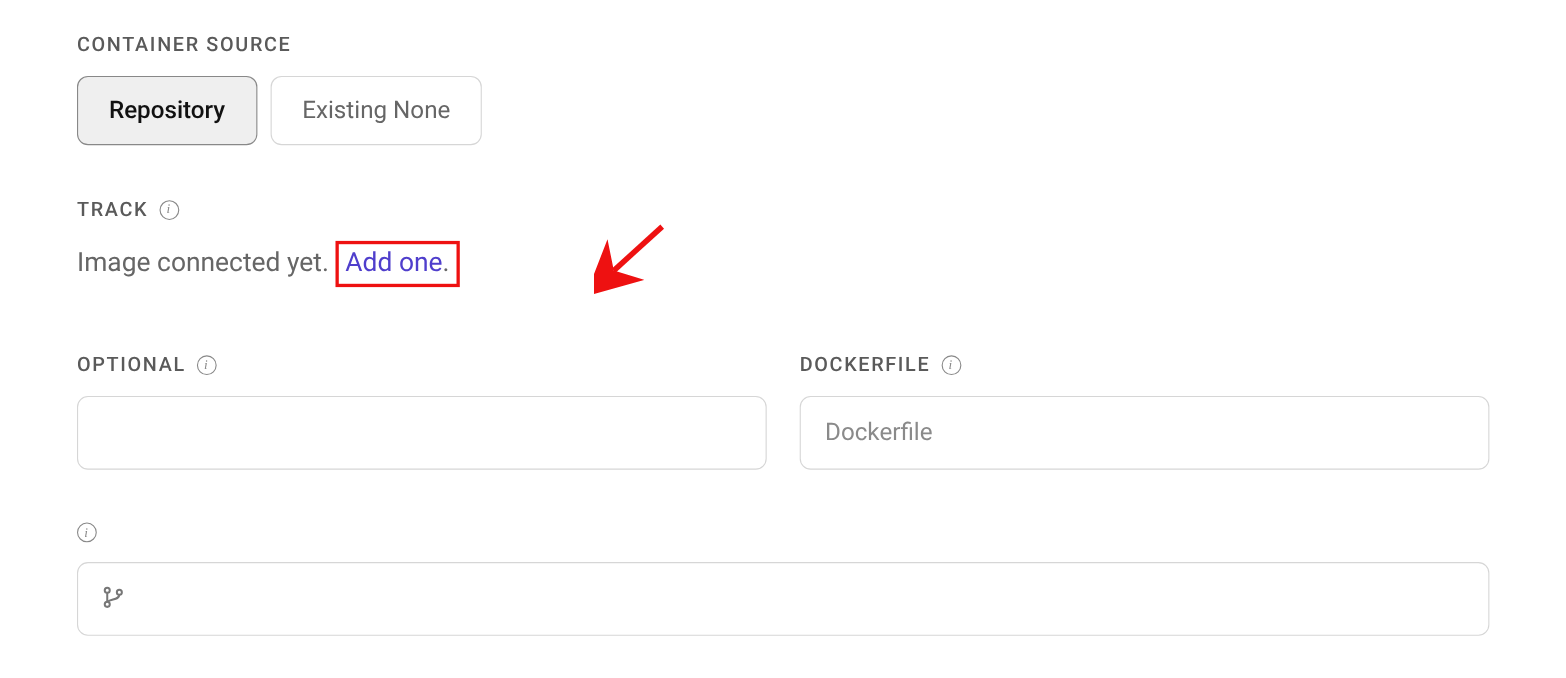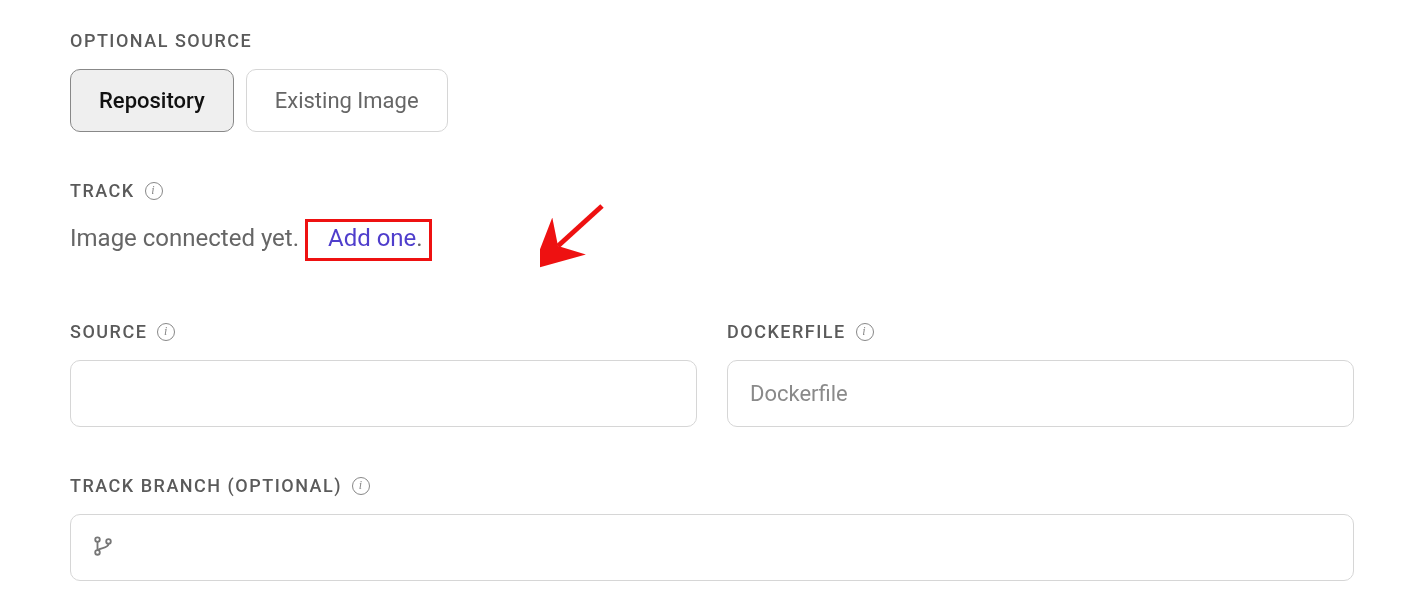--- a/index.html
+++ b/index.html
@@ -52,21 +52,21 @@
     .repo-text {
       font-size: 24px;
       color: #666;
     }
     .add-link {
       color: #4f3ecc;
       cursor: pointer;
     }
     .highlight-box {
       border: 3px solid #e11;
-      padding: 2px 6px 6px 20px;
+      padding: 2px 6px 6px 6px;
       display: inline-block;
     }
     .two-col {
       display: flex;
       gap: 30px;
       margin-bottom: 48px;
     }
     .col {
       flex: 1;
       display: flex;
@@ -127,25 +127,25 @@
     .full-width {
       width: 100%;
     }
   </style>
 </head>
 <body>
 
 <div class="form-area">
 
   <div class="section-label">
-    <span>OPTIONAL SOURCE</span>
+    <span>CONTAINER SOURCE</span>
   </div>
   <div class="toggle-group">
     <button class="toggle-btn selected">Repository</button>
-    <button class="toggle-btn">Existing Image</button>
+    <button class="toggle-btn">Existing None</button>
   </div>
 
   <div class="repo-section">
     <div class="section-label">
       <span>TRACK</span>
       <span class="info-icon">i</span>
     </div>
     <div class="repo-text">
       <span>Image connected yet.</span>
       <span class="highlight-box"><span class="add-link">Add one</span><span>.</span></span>
@@ -159,37 +159,36 @@
           <polygon points="0,0 10,5 0,10 3,5" fill="#e11"></polygon>
         </marker>
       </defs>
       <line x1="62" y1="8" x2="18" y2="48" stroke="#e11" stroke-width="5" marker-end="url(#ah)"></line>
     </svg>
   </div>
 
   <div class="two-col">
     <div class="col">
       <div class="section-label">
-        <span>SOURCE</span>
+        <span>OPTIONAL</span>
         <span class="info-icon">i</span>
       </div>
       <input type="text" class="text-input" placeholder="" style="">
     </div>
     <div class="col">
       <div class="section-label">
         <span>DOCKERFILE</span>
         <span class="info-icon">i</span>
       </div>
       <input type="text" class="text-input" placeholder="Dockerfile" style="">
     </div>
   </div>
 
   <div class="full-width">
     <div class="section-label">
-      <span>TRACK BRANCH (OPTIONAL)</span>
       <span class="info-icon">i</span>
     </div>
     <div class="input-with-icon">
       <span class="branch-icon">
         <svg width="22" height="22" viewBox="0 0 24 24" fill="none" stroke="currentColor" stroke-width="2">
           <circle cx="6" cy="5" r="2.5"></circle>
           <circle cx="6" cy="19" r="2.5"></circle>
           <circle cx="18" cy="7" r="2.5"></circle>
           <path d="M6 7.5v9"></path>
           <path d="M18 9.5c0 5-8 4-12 7"></path>

